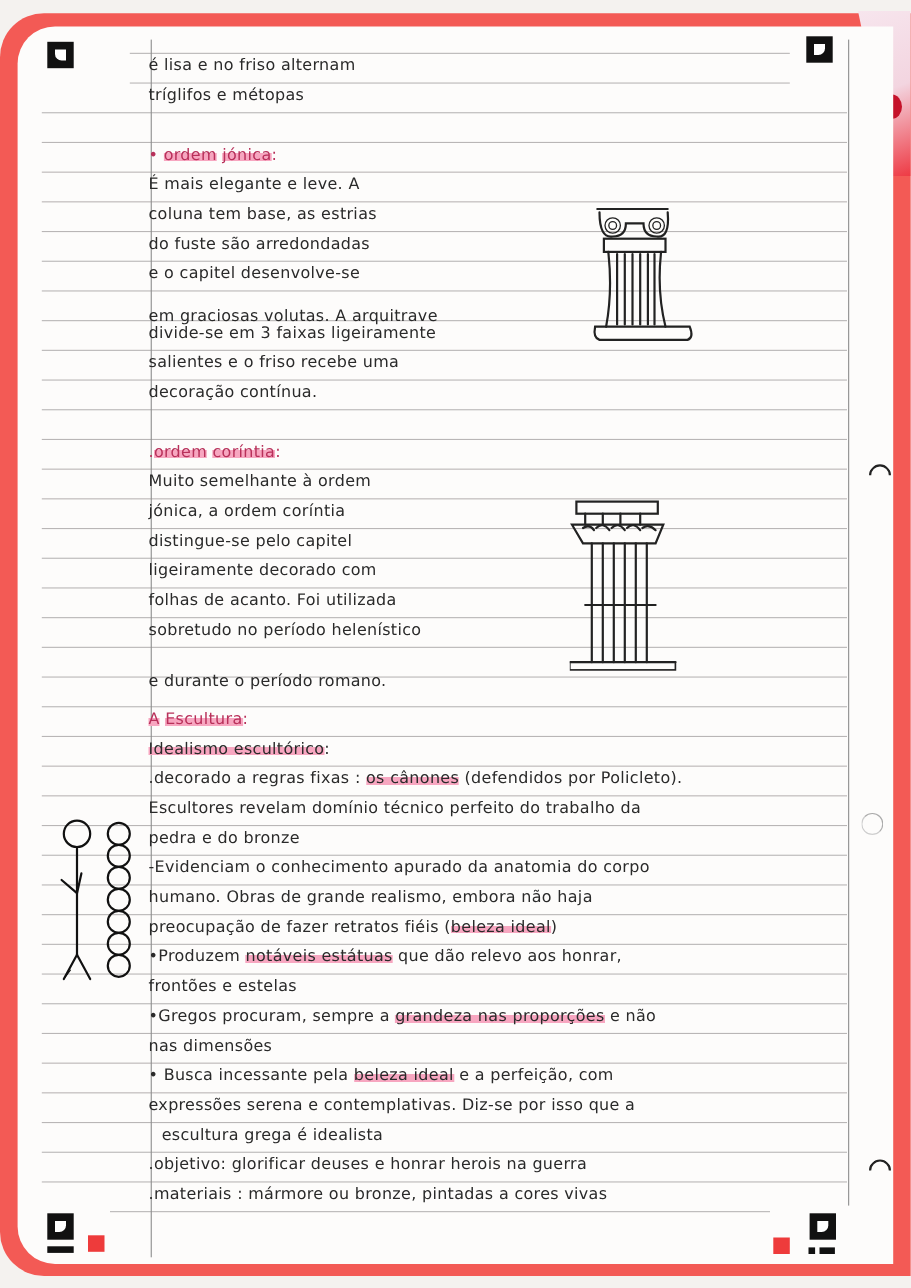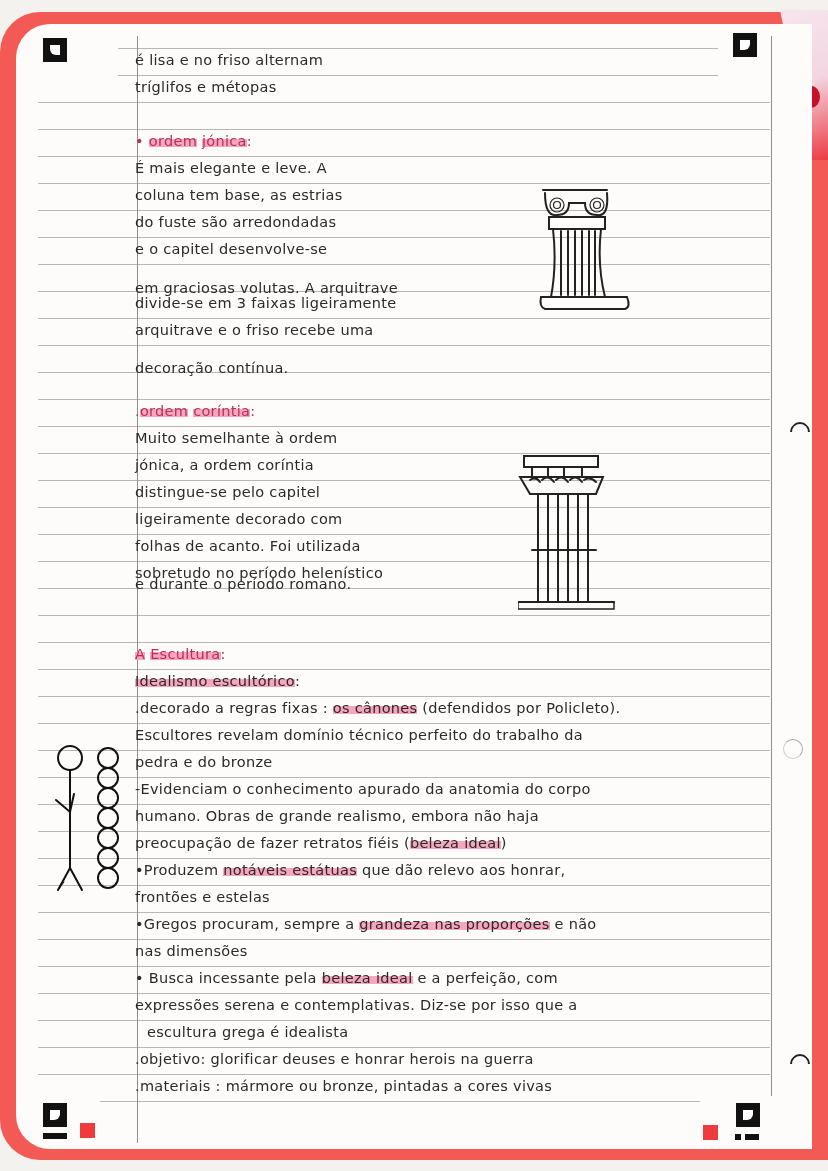--- a/index.html
+++ b/index.html
@@ -152,34 +152,34 @@
     <span>•</span>
     <span class="hl-plain">ordem</span>
     <span class="hl-plain">jónica</span><span>:</span>
   </div>
   <div class="line" style="top:112px;">É mais elegante e leve. A</div>
   <div class="line" style="top:139px;">coluna tem base, as estrias</div>
   <div class="line" style="top:166px;">do fuste são arredondadas</div>
   <div class="line" style="top:193px;">e o capitel desenvolve-se</div>
   <div class="line" style="top:232px;">em graciosas volutas. A arquitrave</div>
   <div class="line" style="top:247px;">divide-se em 3 faixas ligeiramente</div>
-  <div class="line" style="top:274px;">arquitrave e o friso recebe uma</div>
-  <div class="line" style="top:301px;margin-top:11px;">decoração contínua.</div>
+  <div class="line" style="top:274px;">salientes e o friso recebe uma</div>
+  <div class="line" style="top:301px;">decoração contínua.</div>
 
   <div class="line heading" style="top:355px;">
     <span>.</span><span class="hl-plain">ordem</span>
     <span class="hl-plain">coríntia</span><span>:</span>
   </div>
   <div class="line" style="top:382px;">Muito semelhante à ordem</div>
   <div class="line" style="top:409px;">jónica, a ordem coríntia</div>
   <div class="line" style="top:436px;">distingue-se pelo capitel</div>
   <div class="line" style="top:463px;">ligeiramente decorado com</div>
   <div class="line" style="top:490px;">folhas de acanto. Foi utilizada</div>
   <div class="line" style="top:517px;">sobretudo no período helenístico</div>
-  <div class="line" style="top:528px;text-align:center;">e durante o período romano.</div>
+  <div class="line" style="top:564px;text-align:center;">e durante o período romano.</div>
 
   <div class="line heading" style="top:598px;">
     <span class="hl-plain">A</span>
     <span class="hl-plain">Escultura</span><span>:</span>
   </div>
   <div class="line" style="top:625px; text-decoration-color:#c3365e;">
     <span class="hl-plain">Idealismo escultórico</span><span>:</span>
   </div>
 
   <div class="line" style="top:652px;">

